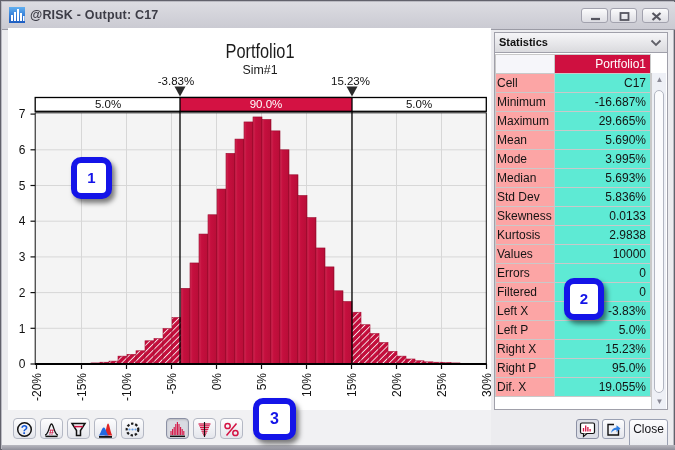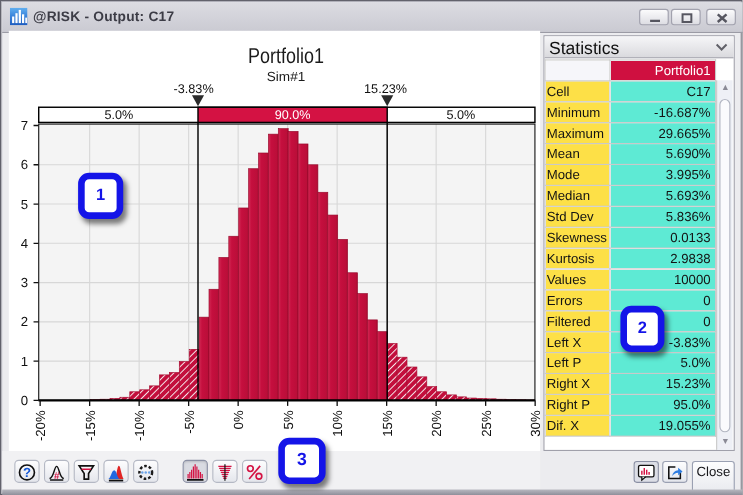--- a/index.html
+++ b/index.html
@@ -14,24 +14,24 @@
 .wbtn svg { position:absolute; left:0; top:0; }
 #panel { position:absolute; left:7px; top:27px; width:483px; height:382px; background:#fff; }
 #toolbar { position:absolute; left:1px; top:409px; width:489px; height:36px; background:#f1f1f3; }
 .tbtn { position:absolute; top:8px; width:23px; height:21px; border:1px solid #b4b8c4; border-radius:4px;
   background:linear-gradient(#fdfdfe,#e4e6ec); }
 .tbtn svg { position:absolute; left:2px; top:1.5px; }
 .tbtn.pressed { background:#d9dbe2; border-color:#8b90a4; box-shadow: inset 0 1px 2px rgba(0,0,0,0.15); }
 #spanel { position:absolute; left:493px; top:31px; width:174px; height:378px; background:#fff; border:1px solid #a0a0aa; overflow:hidden; }
 #shead { position:absolute; left:0; top:0; width:172px; height:20px; background:linear-gradient(#f6f6f8,#dadade);
   border-bottom:1px solid #a0a0aa; }
-#shead span { position:absolute; left:4px; top:3px; font-size:16px; font-weight:normal; color:#111; }
+#shead span { position:absolute; left:4px; top:3px; font-size:11px; font-weight:bold; color:#111; }
 #stable { position:absolute; left:0px; top:21px; width:156px; border-collapse:collapse; table-layout:fixed; }
 #stable td { height:19px; font-size:12px; color:#141414; border:1px solid #c9c9c9; overflow:hidden; white-space:nowrap; }
-td.lab { width:59px; background:#fde047; }
+td.lab { width:59px; background:#fca5a5; }
 td.val { width:96px; background:#5eead4; text-align:right; padding-right:4px; }
 tr.hdr td { border-color:#c9c9c9; }
 td.hl { background:#f6f6fa; }
 td.hv { background:#cf1040; color:#fff !important; text-align:right; padding-right:4px; font-size:12px; }
 #sscroll { position:absolute; left:156px; top:40px; width:15px; height:336px; background:#eef0f6; border-left:1px solid #c9c9c9; }
 .sarr { position:absolute; left:1px; width:13px; height:13px; color:#8a8a96; font-size:8px; text-align:center; line-height:13px; }
 #sthumb { position:absolute; left:2px; top:17px; width:10px; height:303px; background:#fbfbfd; border:1px solid #b2b6c2; border-radius:5px; }
 .callout { position:absolute; background:#fff; border:6px solid #1414e8; border-radius:10px;
   box-shadow:3px 4px 5px rgba(0,0,0,0.5); text-align:center; color:#1414e8; font-weight:bold; }
 .bbtn { position:absolute; top:418px; width:23px; height:20px; border:1px solid #9aa0b2; border-radius:3px;

